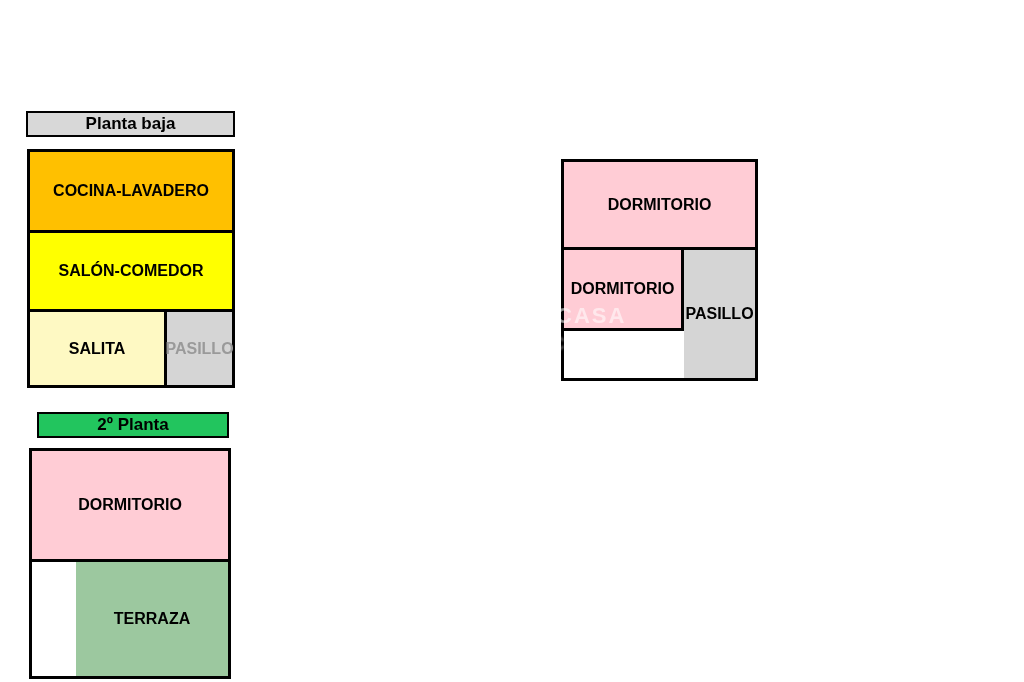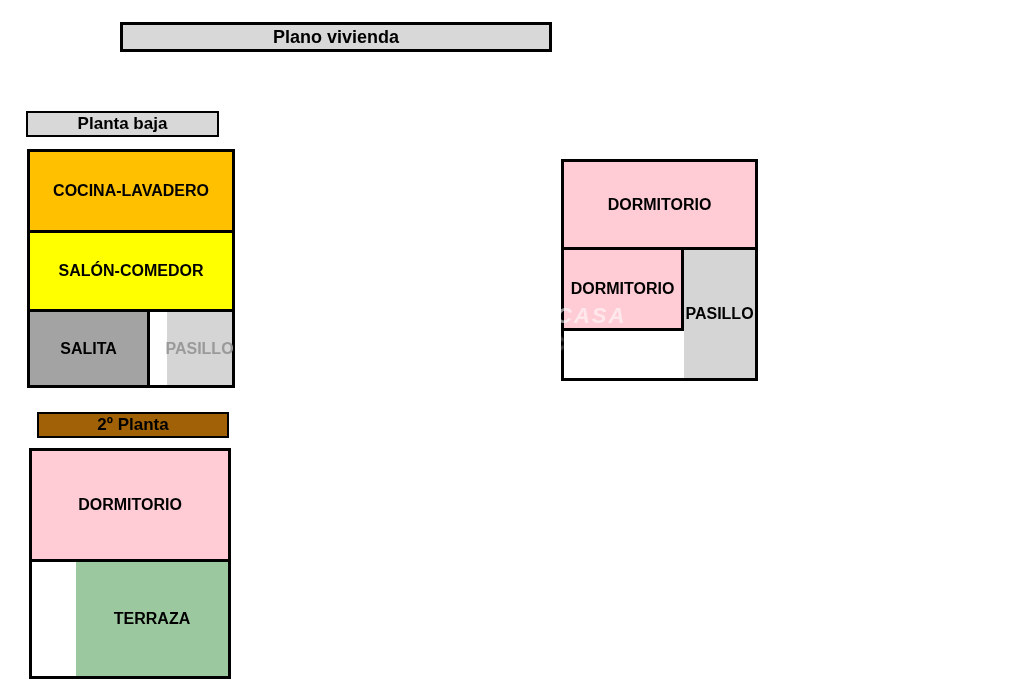--- a/index.html
+++ b/index.html
@@ -59,64 +59,61 @@
   .watermark.w2 {
     color: rgba(255,255,255,0.35);
     filter: blur(1px);
   }
 </style>
 </head>
 <body>
 
 <div class="canvas">
 
-  <div class="header-box title-box" style="left: 120px; top: 22px; width: 432px; height: 30px; background-color: rgb(216, 216, 216);">
-    <span>Plano vivienda</span>
-  </div>
 
-  <div class="header-box" style="left: 26px; top: 111px; width: 193px; height: 26px; background-color: rgb(216, 216, 216);">
+  <div class="header-box" style="left: 26px; top: 111px; width: 209px; height: 26px; background-color: rgb(216, 216, 216);">
     <span>Planta baja</span>
   </div>
 
   <div class="floor-plan" style="left:27px; top:149px; width:208px; height:239px;">
     <div class="room bb" style="left: 0px; top: 81px; right: 0px; height: 79px; background-color: rgb(255, 255, 0); color: rgb(0, 0, 0);">
       <span>SALÓN-COMEDOR</span>
     </div>
     <div class="room bb" style="left: 0px; top: 0px; right: 0px; height: 81px; background-color: rgb(255, 192, 0); color: rgb(0, 0, 0);">
       <span>COCINA-LAVADERO</span>
     </div>
-    <div class="room br" style="left: 0px; top: 160px; bottom: 0px; width: 120px; background-color: #a3a3a3; color: rgb(0, 0, 0);">
+    <div class="room br" style="left: 0px; top: 160px; bottom: 0px; width: 137px; background-color: #fef9c3; color: rgb(0, 0, 0);">
       <span>SALITA</span>
     </div>
     <div class="room" style="inset: 160px 0px 0px 137px; background-color: rgb(213, 213, 213); color: rgb(154, 154, 154);">
       <span>PASILLO</span>
     </div>
   </div>
 
 
   <div class="floor-plan" style="left:561px; top:159px; width:197px; height:222px;">
     <div class="room bb" style="left: 0px; top: 0px; right: 0px; height: 88px; background-color: rgb(255, 204, 213); color: rgb(0, 0, 0);">
       <span>DORMITORIO</span>
     </div>
     <div class="room bb br" style="left: 0px; top: 88px; width: 120px; height: 81px; background-color: rgb(255, 204, 213); color: rgb(0, 0, 0);">
       <span>DORMITORIO</span>
     </div>
     <div class="room" style="inset: 88px 0px 0px 120px; background-color: rgb(213, 213, 213); color: rgb(0, 0, 0);">
       <span>PASILLO</span>
     </div>
   </div>
 
-  <div class="watermark" style="left:556px; top:303px; font-size:22px;font-style:italic;">
+  <div class="watermark" style="left:556px; top:303px; font-size:22px;">
     <span>CASA</span>
   </div>
   <div class="watermark w2" style="left:552px; top:334px; font-size:18px;">
     <span>CASA</span>
   </div>
 
-  <div class="header-box" style="left: 37px; top: 412px; width: 192px; height: 26px; background-color: #a16207;">
+  <div class="header-box" style="left: 37px; top: 412px; width: 192px; height: 26px; background-color: #22c55e;">
     <span>2º Planta</span>
   </div>
 
   <div class="floor-plan" style="left:29px; top:448px; width:202px; height:231px;">
     <div class="room bb" style="left: 0px; top: 0px; right: 0px; height: 111px; background-color: rgb(255, 204, 213); color: rgb(0, 0, 0);">
       <span>DORMITORIO</span>
     </div>
     <div class="room" style="inset: 111px 0px 0px; background-color: rgb(156, 200, 159); color: rgb(0, 0, 0); margin-left: 44px;">
       <span>TERRAZA</span>
     </div>

